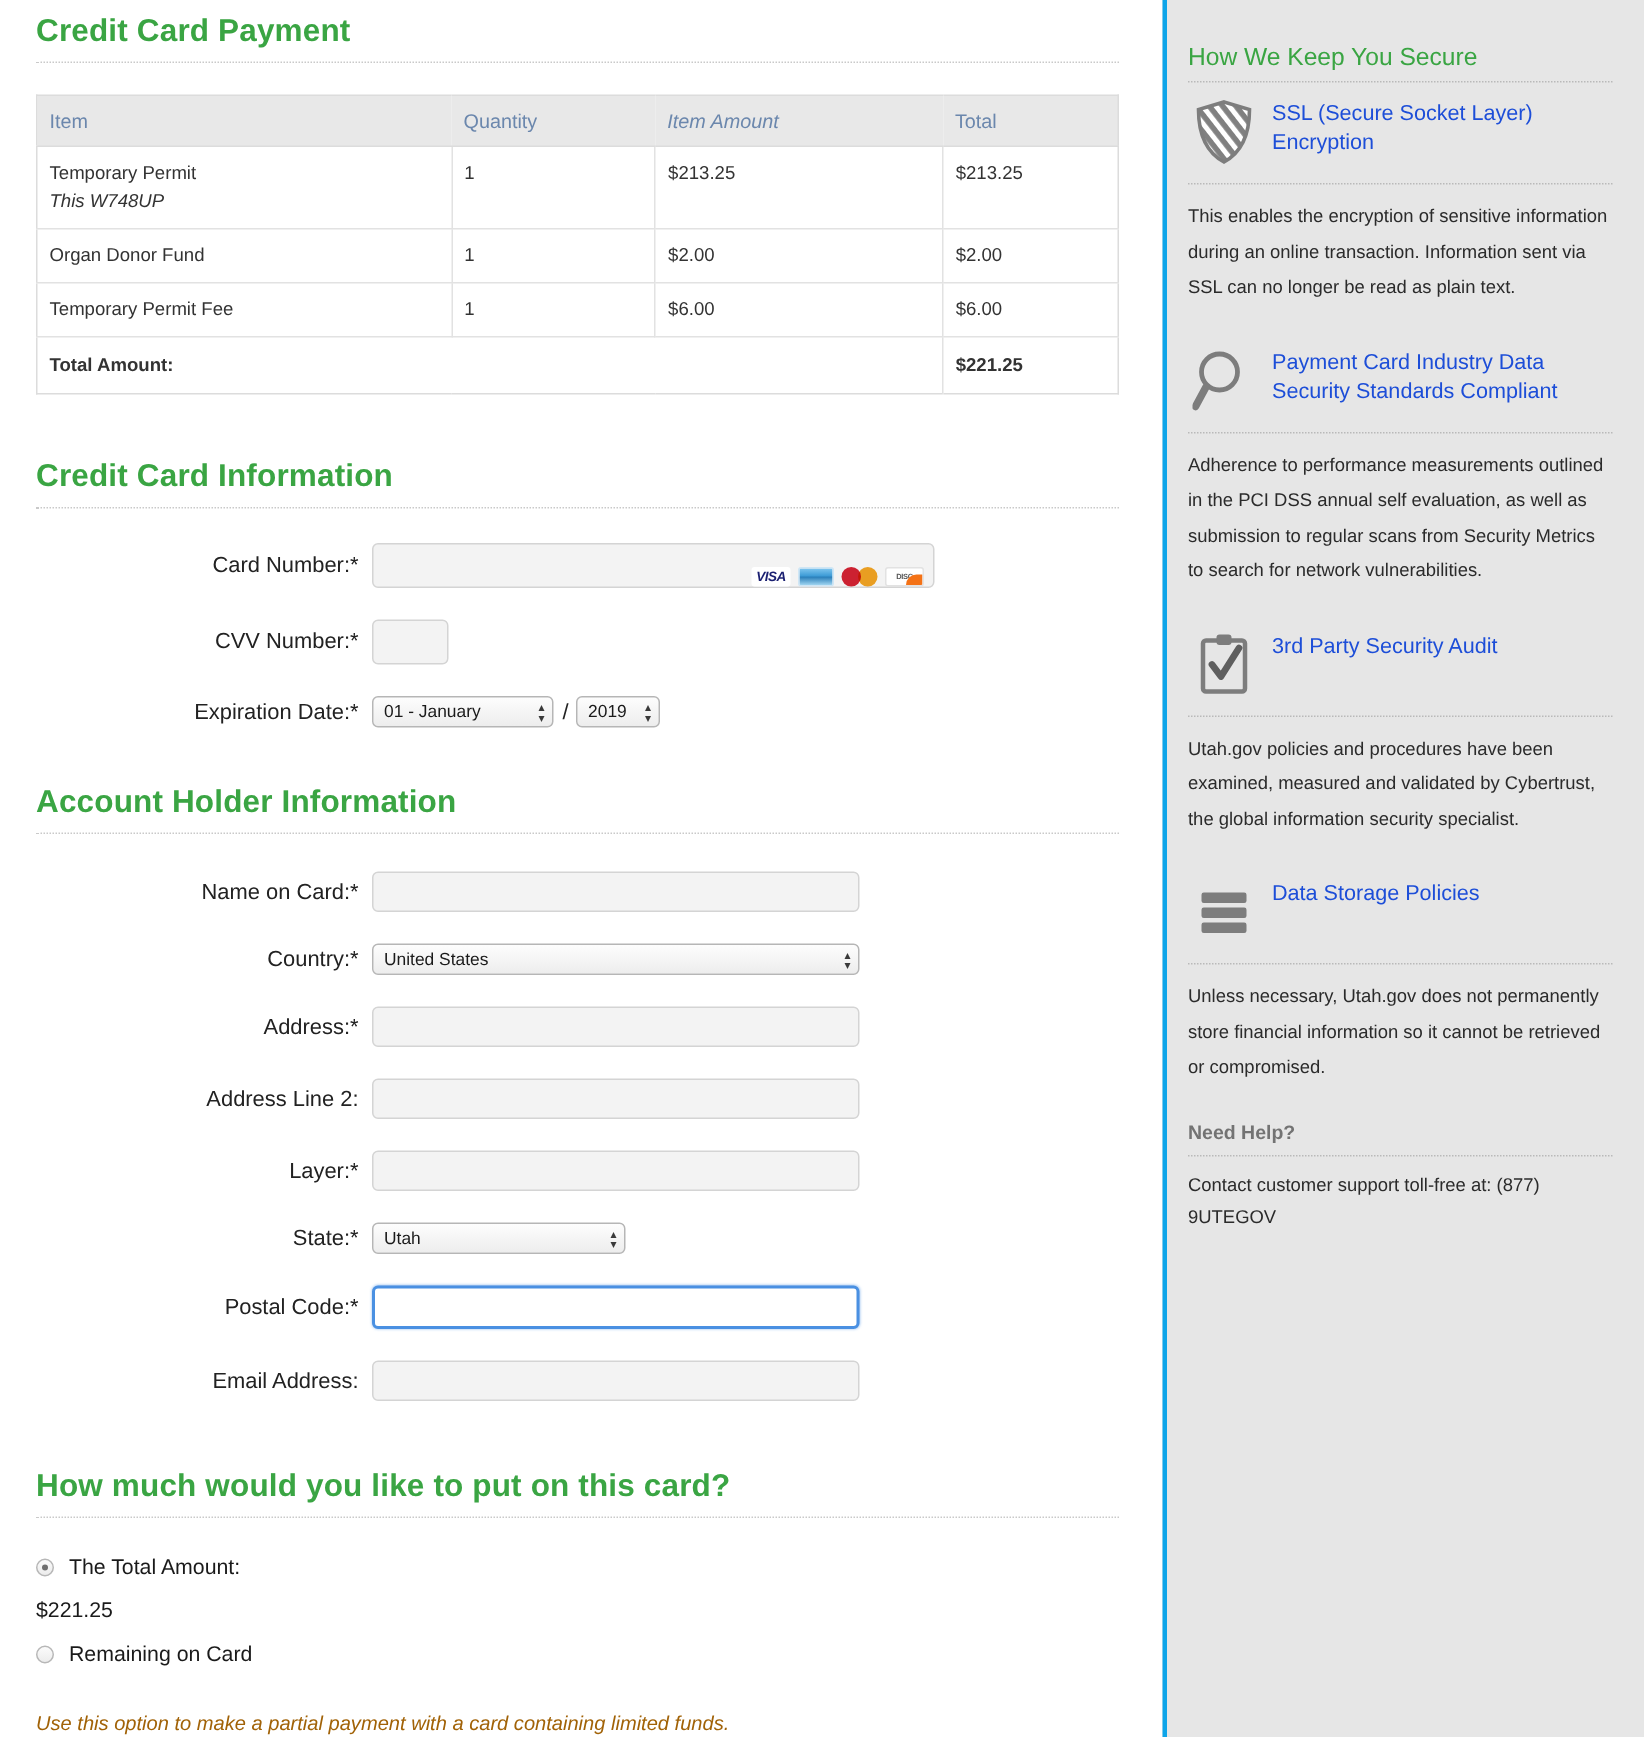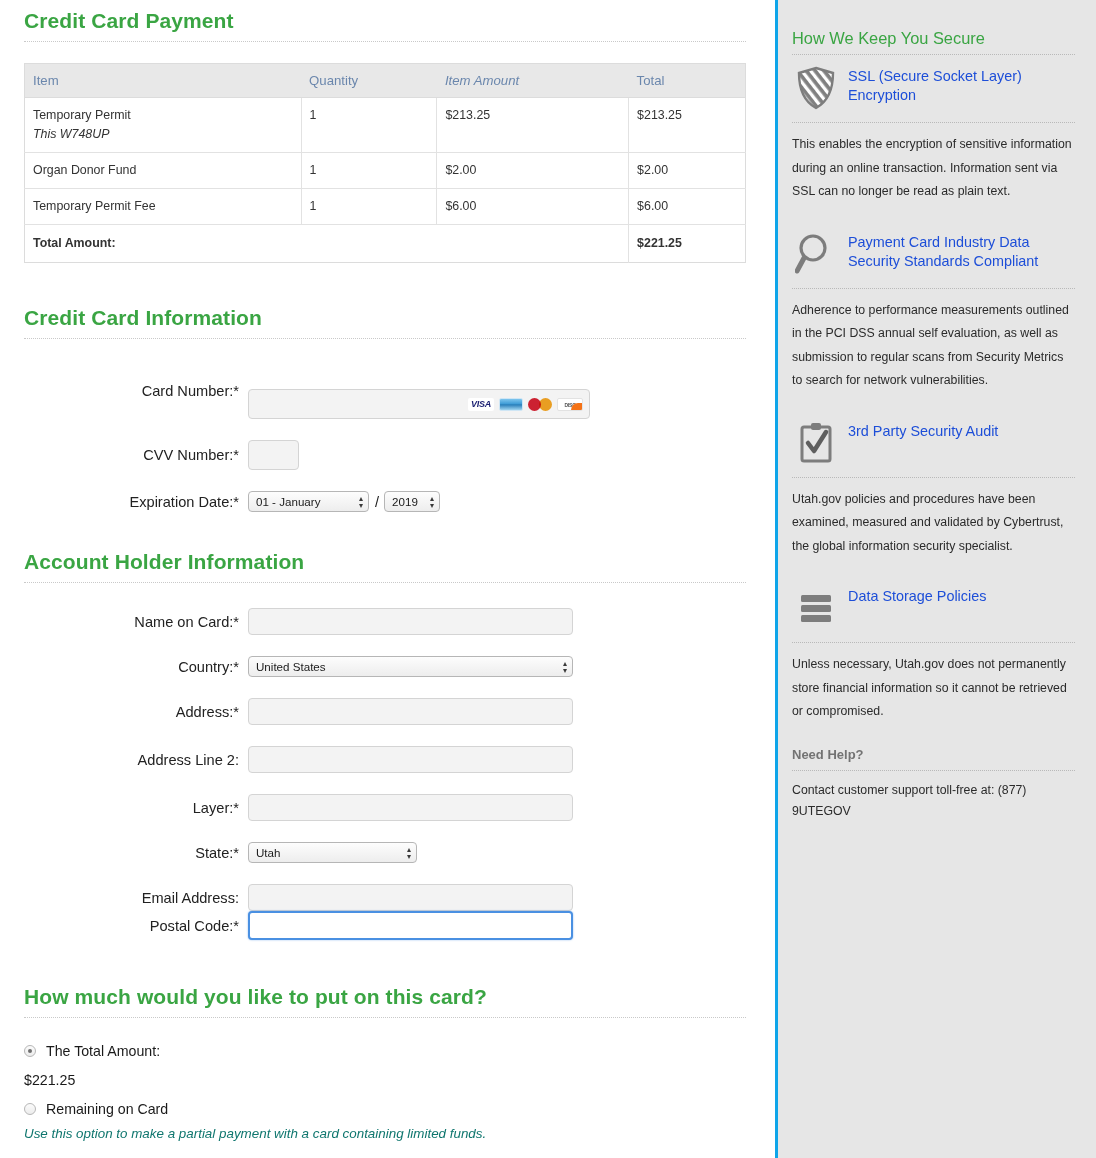--- a/index.html
+++ b/index.html
@@ -88,25 +88,24 @@
     flex: 0 0 auto;
   }
   .finput {
     background: #f3f3f3;
     border: 1px solid #d4d4d4;
     border-radius: 4px;
     height: 27px;
     width: 325px;
   }
   .finput.card-number {
-    height: 30px; width: 342px;
+    height: 30px; width: 375px;
     position: relative;
-    display: flex; align-items: center; justify-content: flex-end;
+    display: flex; align-items: flex-end; justify-content: flex-end;
     padding-right: 6px;
-    margin-top: 27px;
   }
   .finput.cvv { width: 51px; height: 30px; }
   .finput.focused {
     background: #ffffff;
     border: 2px solid #4a90e2;
     box-shadow: 0 0 2px rgba(74,144,226,.6);
     height: 29px;
   }
 
   
@@ -172,21 +171,21 @@
     border: 1px solid #b7b7b7;
     background: linear-gradient(#fbfbfb,#ececec);
     margin-right: 10px; position: relative; flex:0 0 auto;
   }
   .radio.checked::after {
     content:""; position: absolute; left: 3px; top: 3px;
     width: 4px; height: 4px; border-radius: 50%; background: #6f6f6f;
   }
   .radio-label { font-size: 14.2px; color: #1a1a1a; }
   .amount-line { font-size: 14.2px; color: #1a1a1a; margin: 13px 0 13px 0; }
-  .hint { font-size: 13.4px; font-style: italic; color: #0f766e; margin-top: 9px; }
+  .hint { font-size: 13.4px; font-style: italic; color: #a16207; margin-top: 30px; }
 
   
   .sidebar {
     position: absolute; right: 0; top: 0;
     width: 321px; height: 1158px;
     background: #e6e6e6;
     border-left: 3px solid #0ea5e9;
     padding: 28px 24px 0 14px;
   }
   .side-title {
@@ -354,28 +353,28 @@
       <div class="frow">
         <div class="flabel">State:*</div>
         <span class="sel-wrap">
           <select class="fselect sel-state">
             <option>Utah</option>
           </select>
           <span class="arrows">▴<br>▾</span>
         </span>
       </div>
 
+      <div class="frow">
+        <div class="flabel">Postal Code:*</div>
+        <div class="finput focused"></div>
+      </div>
+
       <div class="frow" style="margin-bottom:0;">
         <div class="flabel">Email Address:</div>
         <div class="finput"></div>
-      </div>
-
-      <div class="frow">
-        <div class="flabel">Postal Code:*</div>
-        <div class="finput focused"></div>
       </div>
     </div>
 
     <h2 class="section-title" style="margin-top:44px;">How much would you like to put on this card?</h2>
     <hr class="rule">
 
     <div style="margin-top:25px;">
       <div class="radio-row">
         <span class="radio checked"></span>
         <span class="radio-label">The Total Amount:</span>

